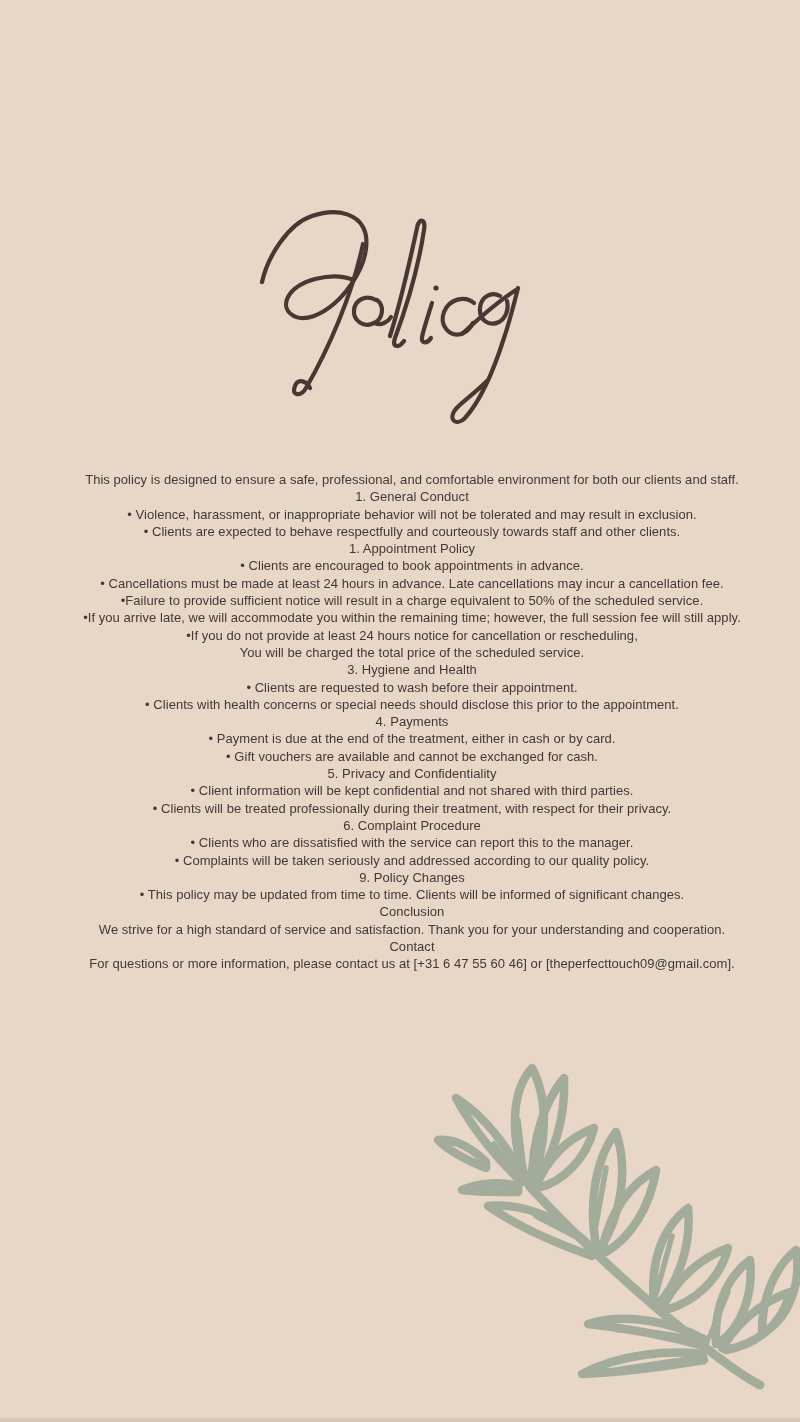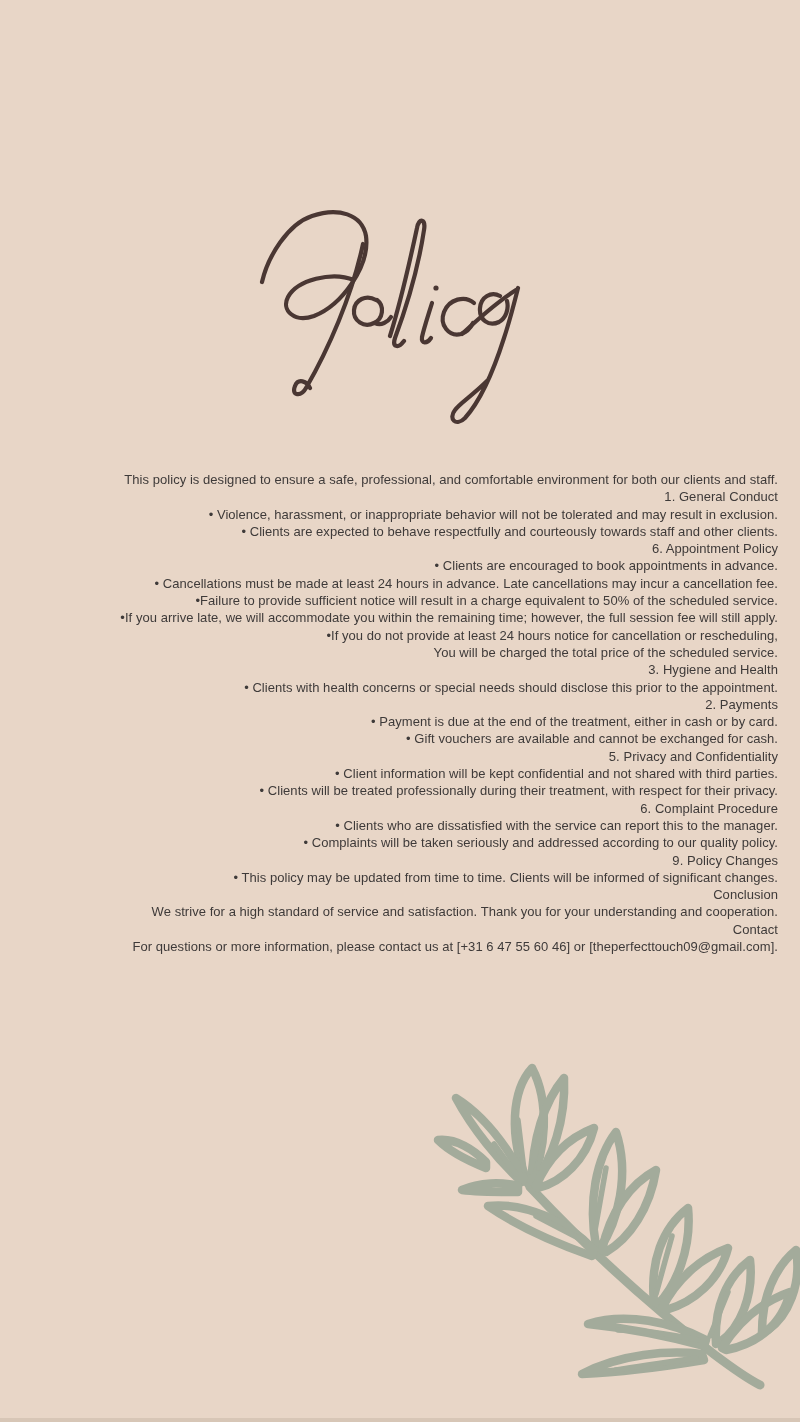--- a/index.html
+++ b/index.html
@@ -15,22 +15,22 @@
     font-family:"Liberation Sans", sans-serif;
   }
   .sr{position:absolute;width:1px;height:1px;overflow:hidden;clip-path:inset(50%);white-space:nowrap;}
   
   .title-wrap{position:absolute;left:250px;top:208px;width:300px;height:230px;z-index:2;}
   .title-wrap svg{display:block;width:100%;height:100%;}
   .title-wrap path{fill:none;stroke:var(--title-ink);stroke-width:4.2;stroke-linecap:round;stroke-linejoin:round;}
   .title-wrap .dot{fill:var(--title-ink);stroke:none;}
   
   .policy-text{
-    position:absolute;left:18px;top:471px;width:760px;z-index:2;
-    text-align:right;color:var(--body-text);
+    position:absolute;left:32px;top:471px;width:760px;z-index:2;
+    text-align:center;color:var(--body-text);
     font-size:13px;line-height:17.3px;letter-spacing:0.05px;
   }
   .policy-text .line,.policy-text .heading{white-space:nowrap;}
   .section{}
   
   .leaf-wrap{position:absolute;left:410px;top:1040px;width:400px;height:382px;z-index:1;}
   .leaf-wrap svg{display:block;width:100%;height:100%;overflow:visible;}
   .leaf-wrap .lf{fill:none;stroke:var(--leaf);stroke-width:8.5;stroke-linecap:round;stroke-linejoin:round;}
   .leaf-wrap .ac{fill:none;stroke:var(--leaf);stroke-width:5.5;stroke-linecap:round;}
   .leaf-wrap .stem{fill:none;stroke:var(--leaf);stroke-width:9;stroke-linecap:round;}
@@ -105,34 +105,35 @@
 
   <div class="policy-text">
     <div class="line">This policy is designed to ensure a safe, professional, and comfortable environment for both our clients and staff.</div>
     <div>
         <div class="section">
           <div class="heading">1. General Conduct</div>
           <div class="line">• Violence, harassment, or inappropriate behavior will not be tolerated and may result in exclusion.</div>
           <div class="line">• Clients are expected to behave respectfully and courteously towards staff and other clients.</div>
         </div>
         <div class="section">
-          <div class="heading">6. Appointment Policy</div>
+          <div class="heading">1. Appointment Policy</div>
           <div class="line">• Clients are encouraged to book appointments in advance.</div>
           <div class="line">• Cancellations must be made at least 24 hours in advance. Late cancellations may incur a cancellation fee.</div>
           <div class="line">•Failure to provide sufficient notice will result in a charge equivalent to 50% of the scheduled service.</div>
           <div class="line">•If you arrive late, we will accommodate you within the remaining time; however, the full session fee will still apply.</div>
           <div class="line">•If you do not provide at least 24 hours notice for cancellation or rescheduling,</div>
           <div class="line">You will be charged the total price of the scheduled service.</div>
         </div>
         <div class="section">
           <div class="heading">3. Hygiene and Health</div>
+          <div class="line">• Clients are requested to wash before their appointment.</div>
           <div class="line">• Clients with health concerns or special needs should disclose this prior to the appointment.</div>
         </div>
         <div class="section">
-          <div class="heading">2. Payments</div>
+          <div class="heading">4. Payments</div>
           <div class="line">• Payment is due at the end of the treatment, either in cash or by card.</div>
           <div class="line">• Gift vouchers are available and cannot be exchanged for cash.</div>
         </div>
         <div class="section">
           <div class="heading">5. Privacy and Confidentiality</div>
           <div class="line">• Client information will be kept confidential and not shared with third parties.</div>
           <div class="line">• Clients will be treated professionally during their treatment, with respect for their privacy.</div>
         </div>
         <div class="section">
           <div class="heading">6. Complaint Procedure</div>

